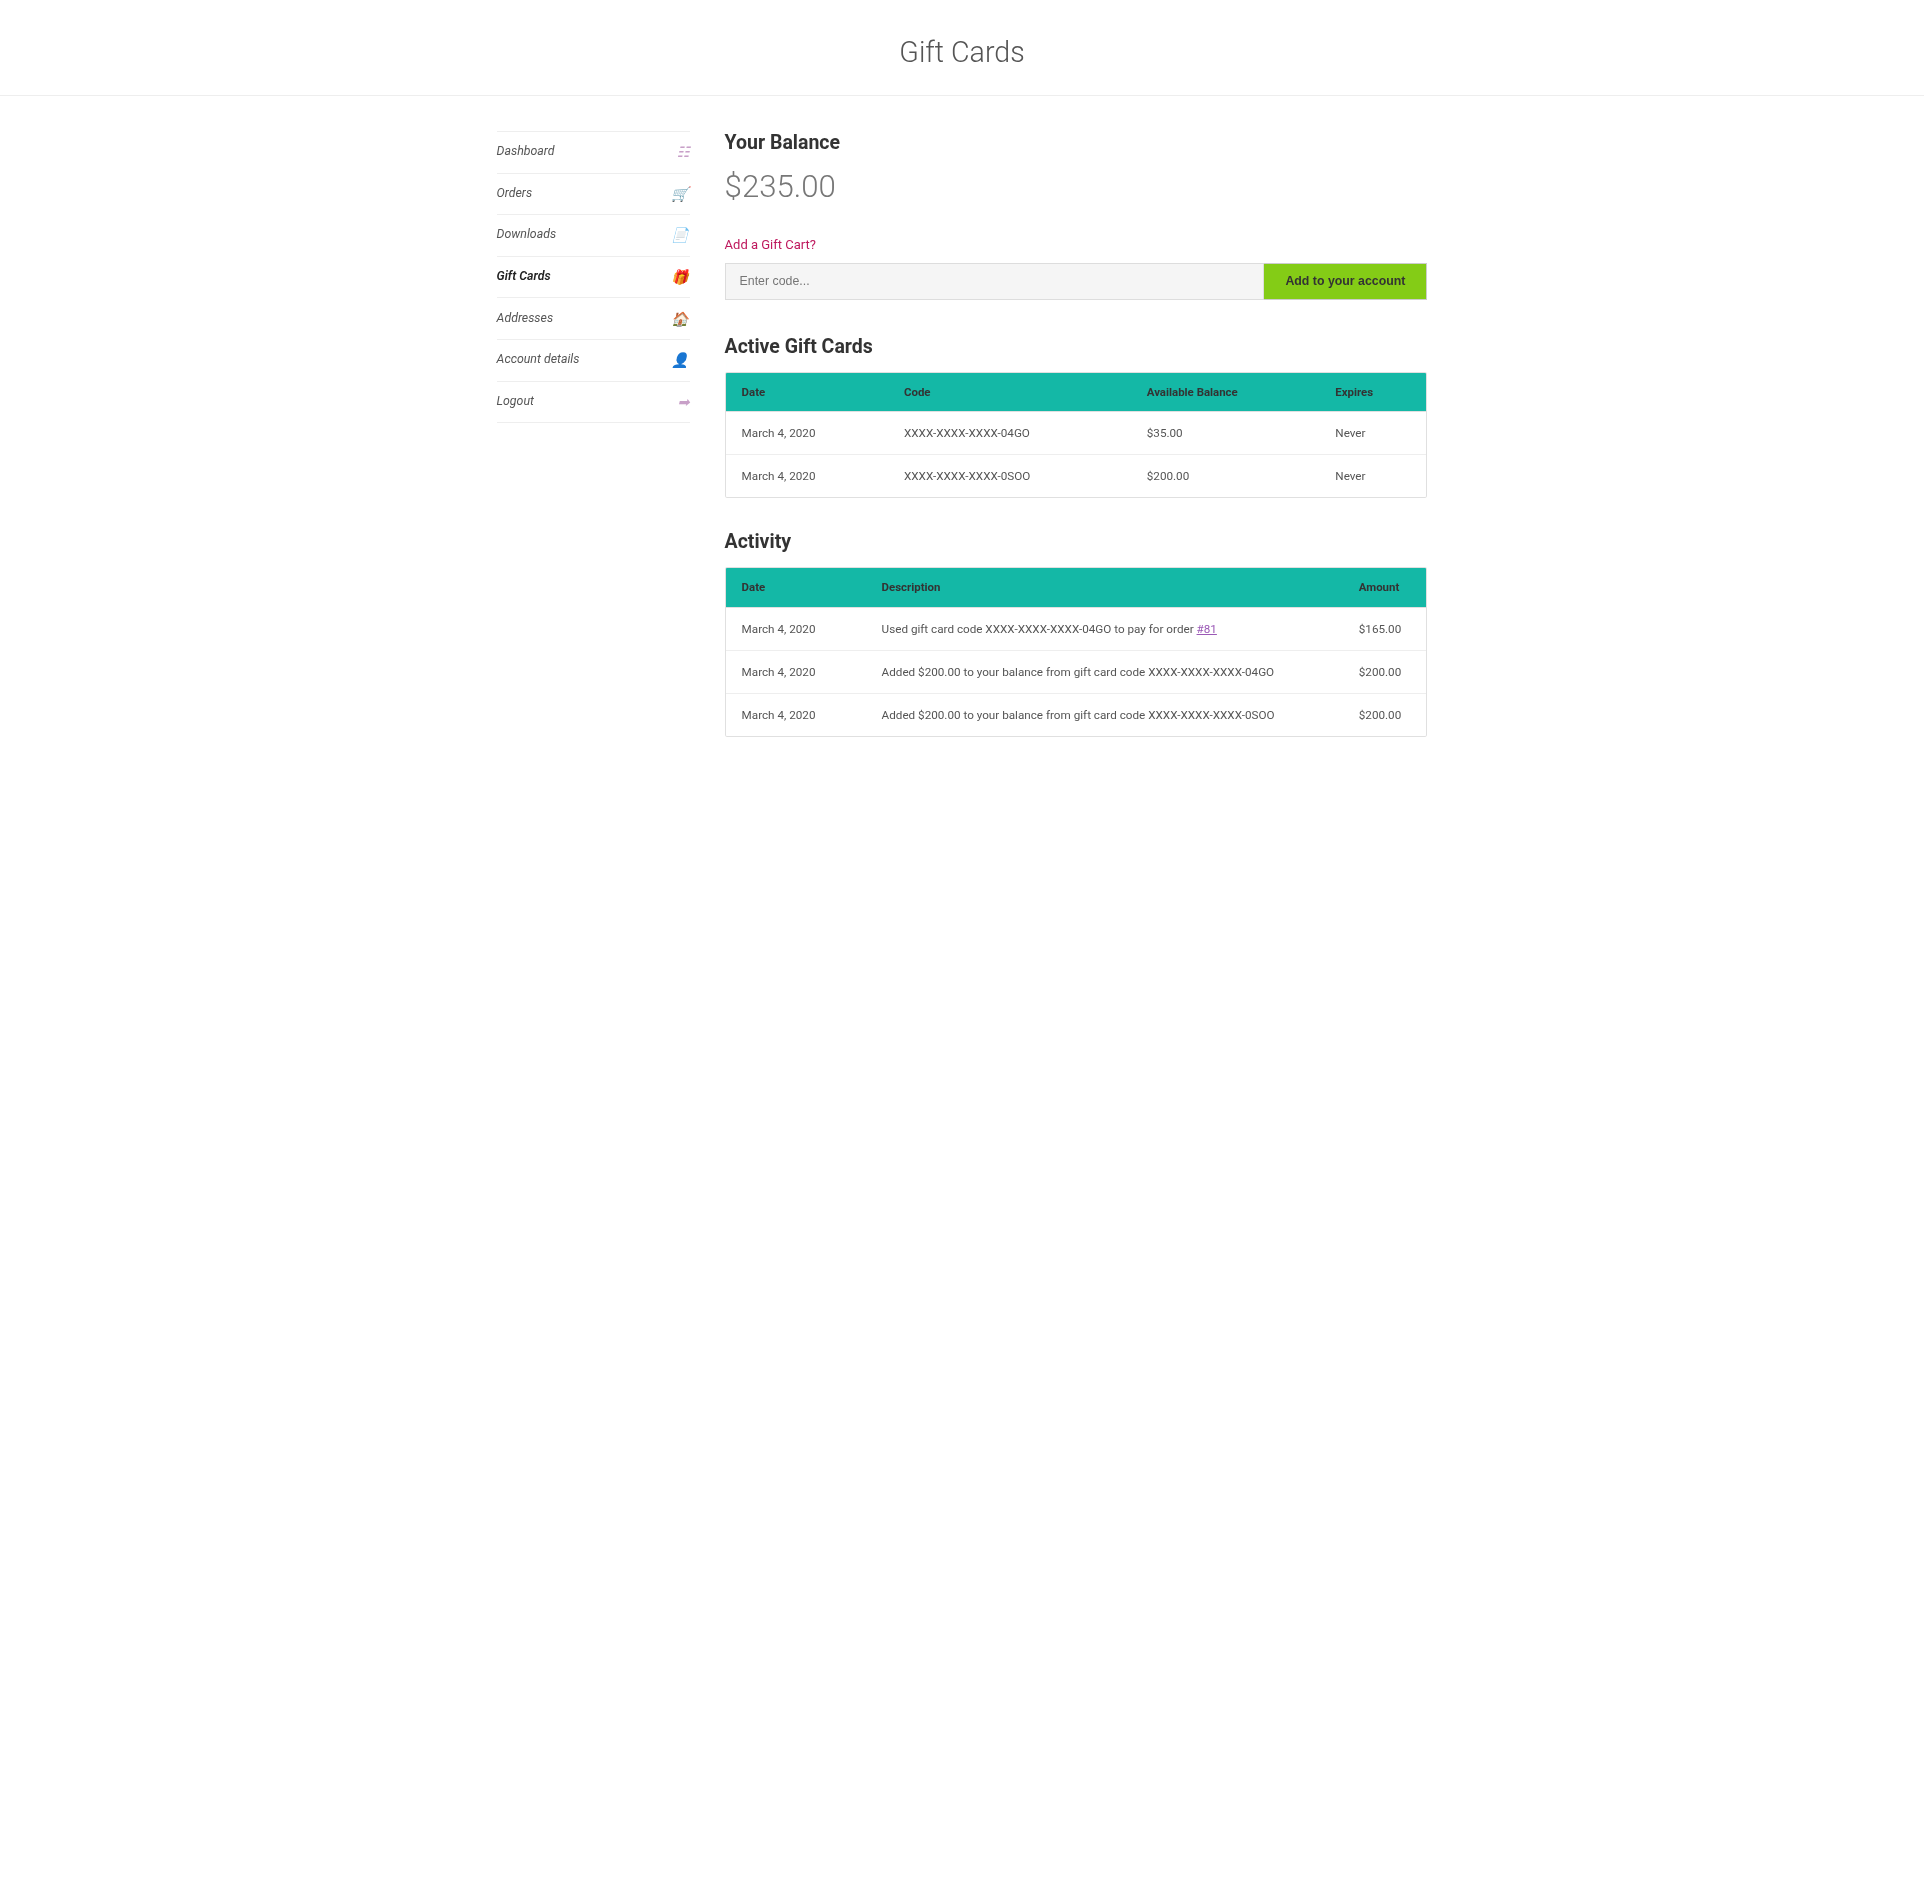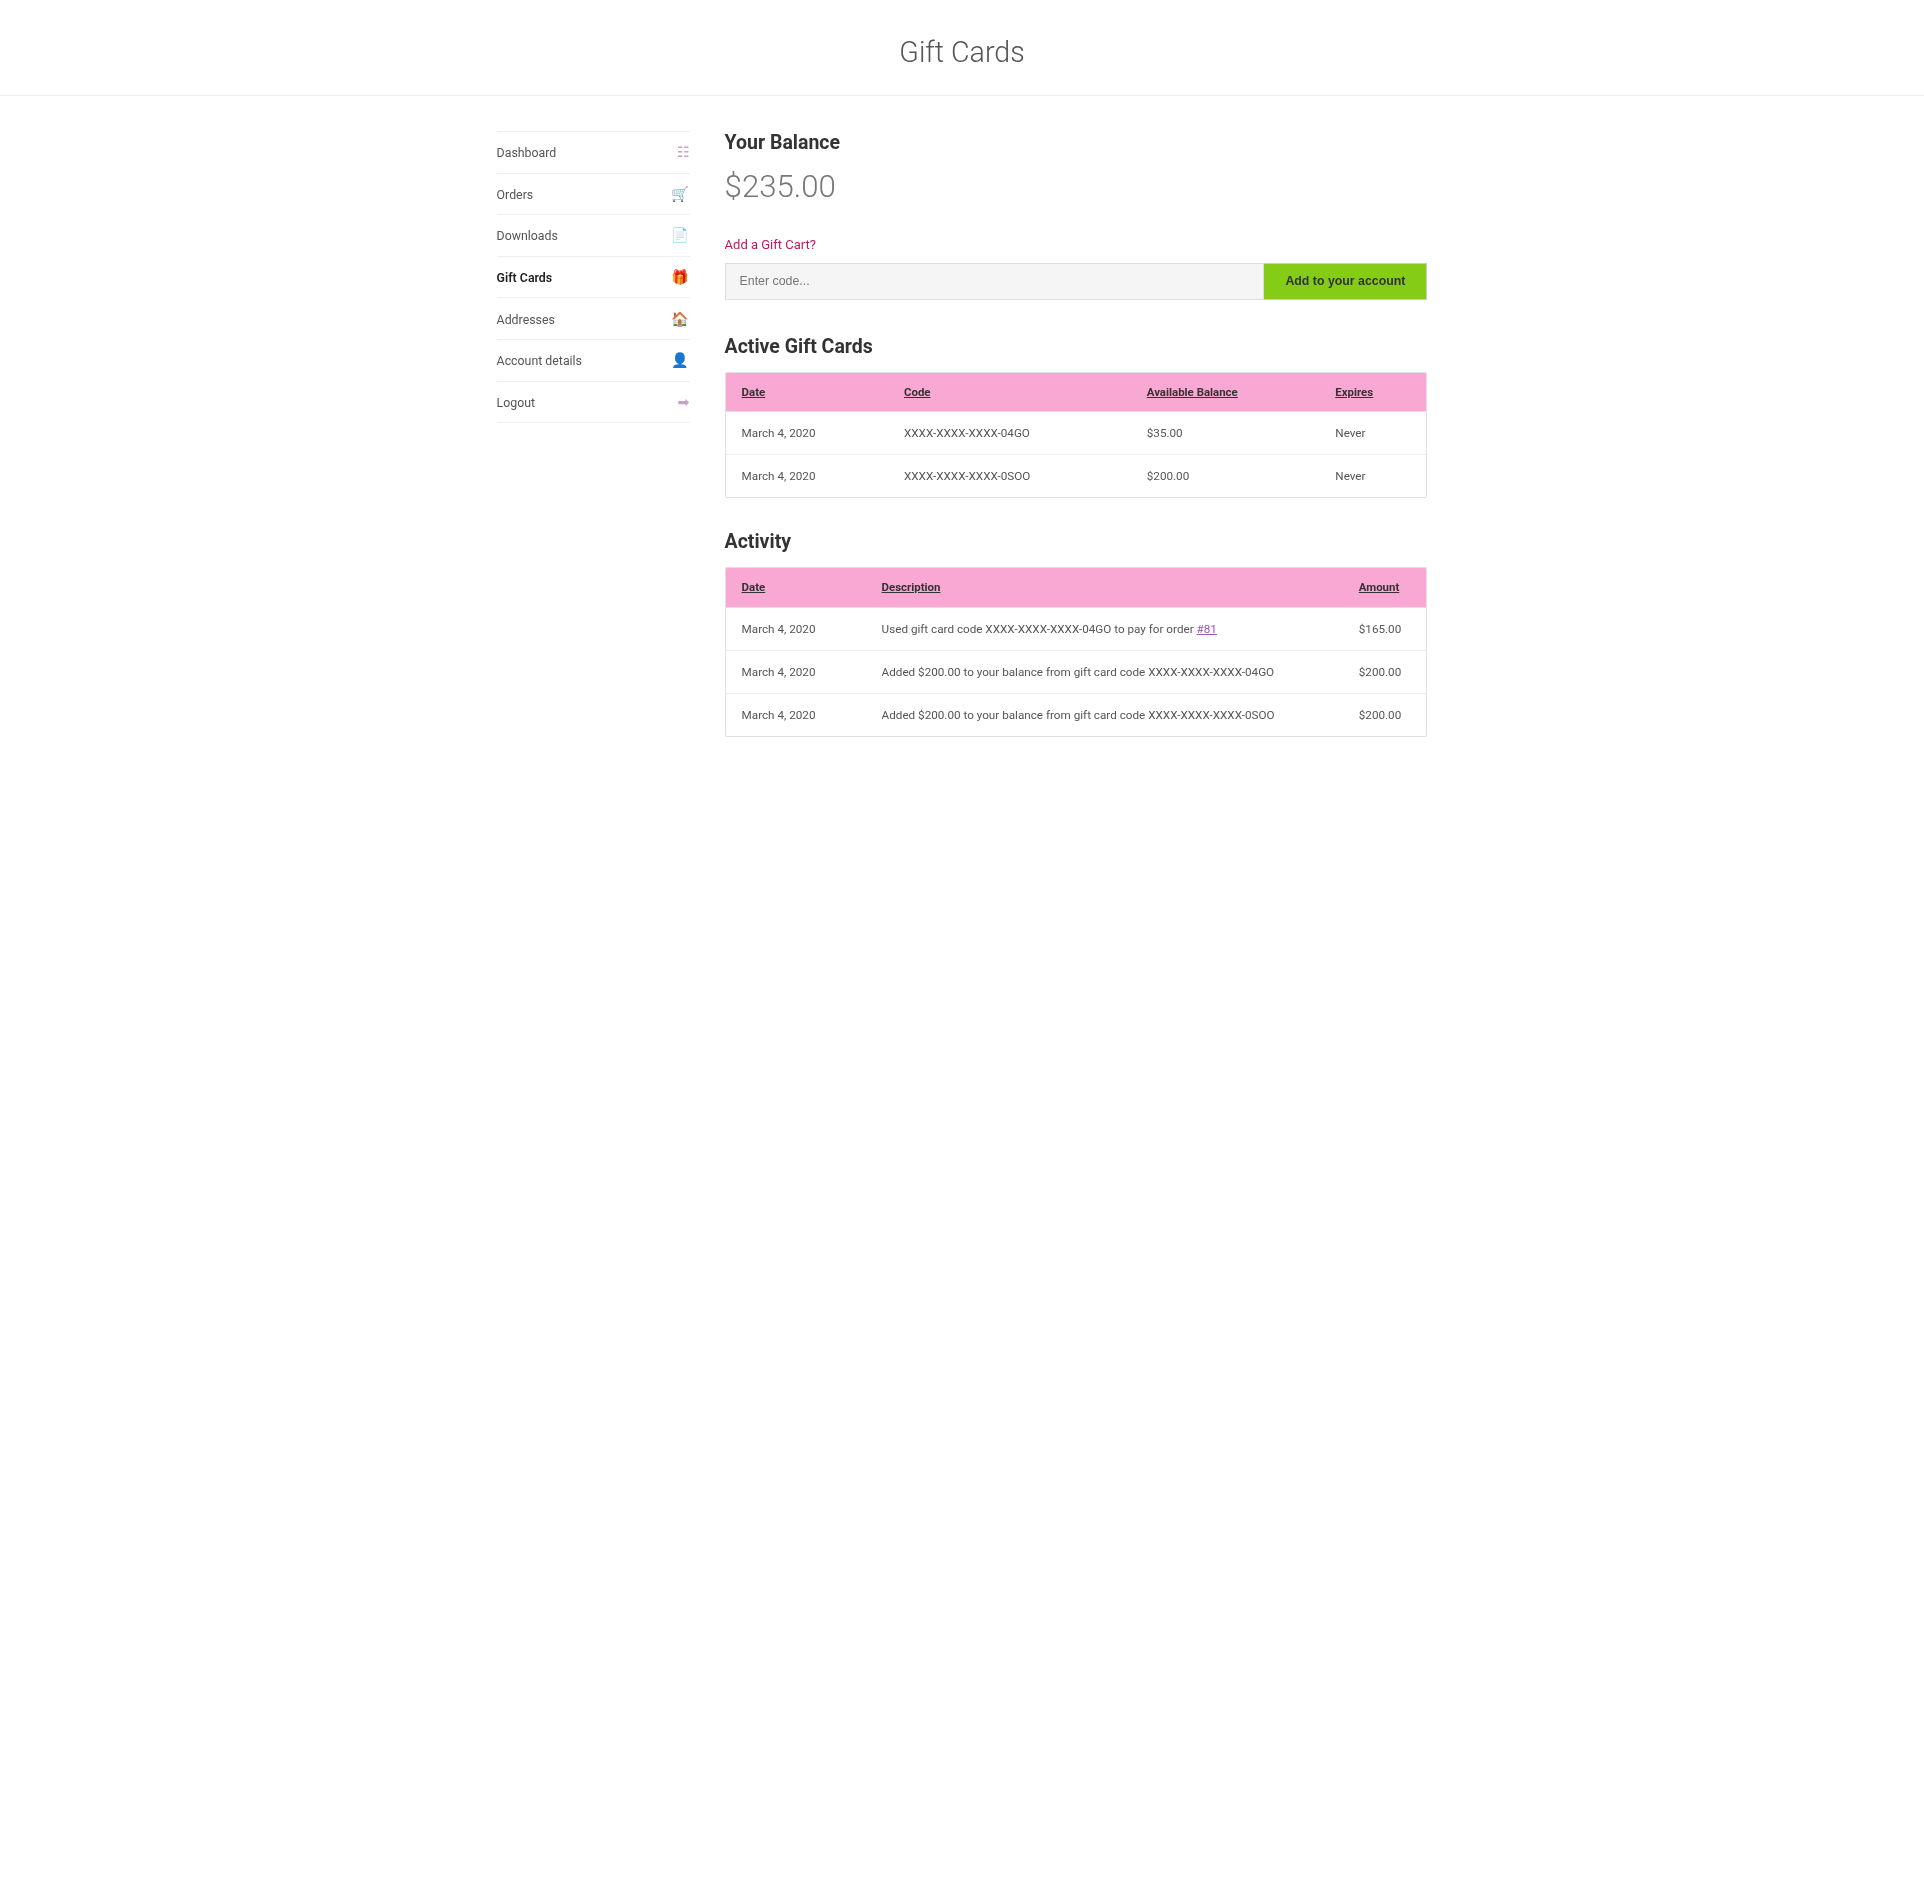--- a/index.html
+++ b/index.html
@@ -25,27 +25,28 @@
       margin: 0 auto;
       padding: 35px 17.6px;
     }
     .sidebar {
       width: 193px;
       flex-shrink: 0;
       margin-right: 35px;
     }
     .sidebar-item {
       display: flex;
-      align-items: flex-end;
+      align-items: flex-start;
       justify-content: space-between;
       padding: 12.3px 0;
       border-bottom: 0.9px solid #eee;
       cursor: pointer;
       text-decoration: none;
       color: #555;
+      font-style: italic;
     }
     .sidebar-item:first-child {
       border-top: 0.9px solid #eee;
     }
     .sidebar-item .item-label {
       font-size: 0.95em;
       color: #555;
     }
     .sidebar-item .item-icon {
       color: #c8a0c8;
@@ -108,22 +109,21 @@
     .table-container {
       border: 0.9px solid #e0e0e0;
       border-radius: 1.8px;
       overflow: hidden;
     }
     .data-table {
       width: 100%;
       border-collapse: collapse;
     }
     .data-table thead tr {
-      background: #f9a8d4;
-      text-decoration: underline;
+      background: #14b8a6;
     }
     .data-table th {
       padding: 12.3px 16px;
       text-align: left;
       font-size: 0.88em;
       font-weight: 700;
       color: #333;
       border-bottom: 0.9px solid #e0e0e0;
     }
     .data-table td {

